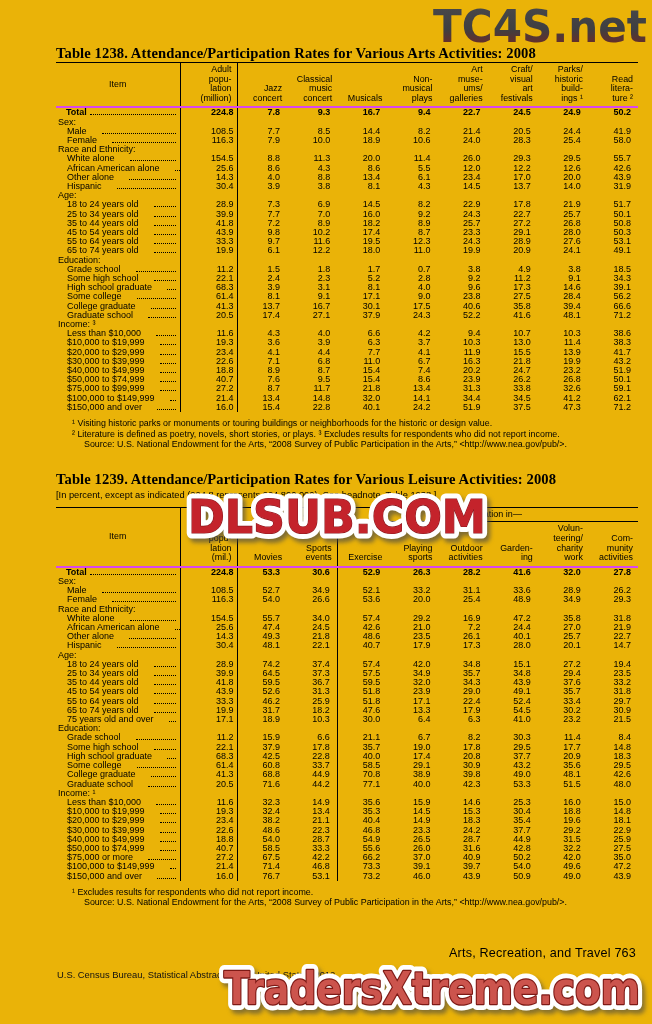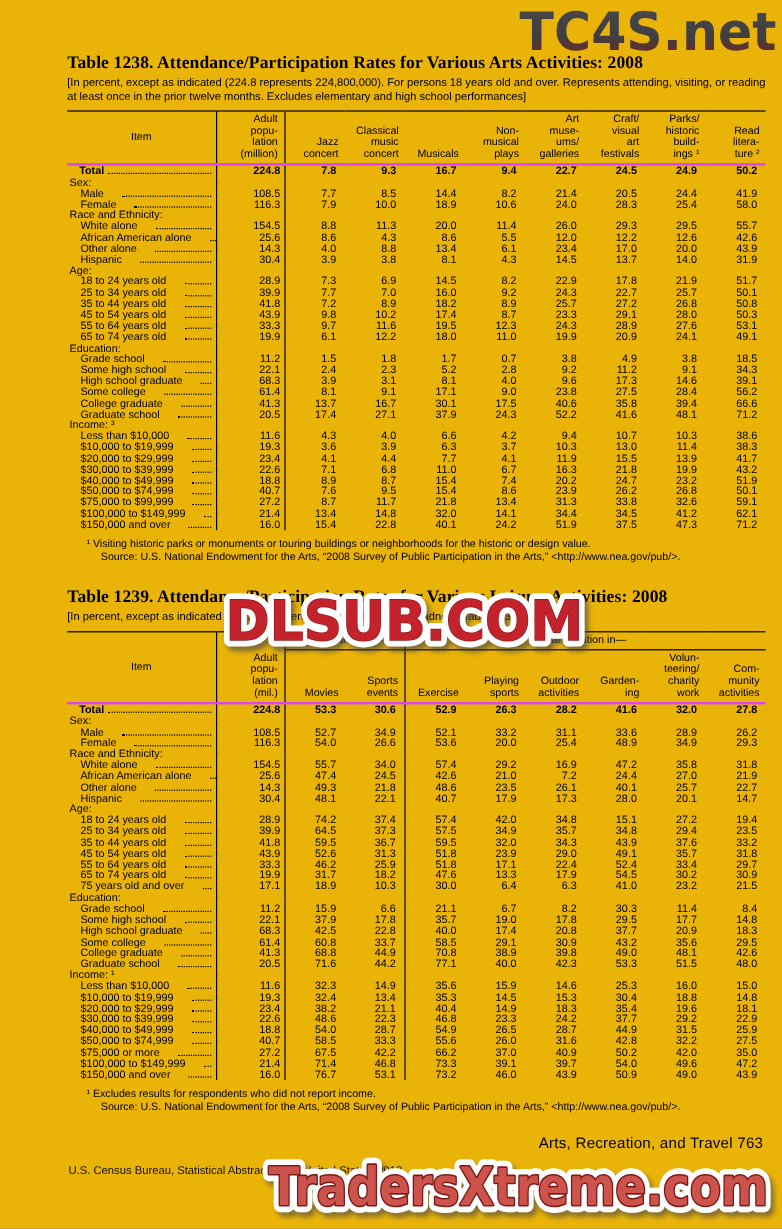--- a/index.html
+++ b/index.html
@@ -42,21 +42,20 @@
   .wm text{font-family:"DejaVu Sans",sans-serif;font-weight:bold;}
 </style>
 </head>
 <body>
 
 <div class="page">
 
   <div class="content">
 
     <p class="tbl-title" id="t1238-title">Table 1238. Attendance/Participation Rates for Various Arts Activities: 2008</p>
-    <p class="headnote">[In percent, except as indicated (224.8 represents 224,800,000). For persons 18 years old and over. Represents attending, visiting, or reading at least once in the prior twelve months. Excludes elementary and high school performances]</p>
 
     <table>
         <colgroup>
           <col class="c0">
           <col class="c1">
           <col class="c2">
           <col class="c3">
           <col class="c4">
           <col class="c5">
           <col class="c6">
@@ -652,20 +651,21 @@
             <td class="td-num">51.9</td>
             <td class="td-num">37.5</td>
             <td class="td-num">47.3</td>
             <td class="td-num">71.2</td>
           </tr>
         </tbody>
       </table>
 
     <div class="footnotes">
       <div class="fn">¹ Visiting historic parks or monuments or touring buildings or neighborhoods for the historic or design value.</div>
+      <div class="fn">² Literature is defined as poetry, novels, short stories, or plays. ³ Excludes results for respondents who did not report income.</div>
       <div class="fn fn-src">Source: U.S. National Endowment for the Arts, “2008 Survey of Public Participation in the Arts,” &lt;http://www.nea.gov/pub/&gt;.</div>
     </div>
 
     <div id="t1239-block">
       <p class="tbl-title">Table 1239. Attendance/Participation Rates for Various Leisure Activities: 2008</p>
       <p class="headnote">[In percent, except as indicated (224.8 represents 224,800,000). See headnote, Table 1238.]</p>
 
       <table>
           <colgroup>
             <col class="c0">

